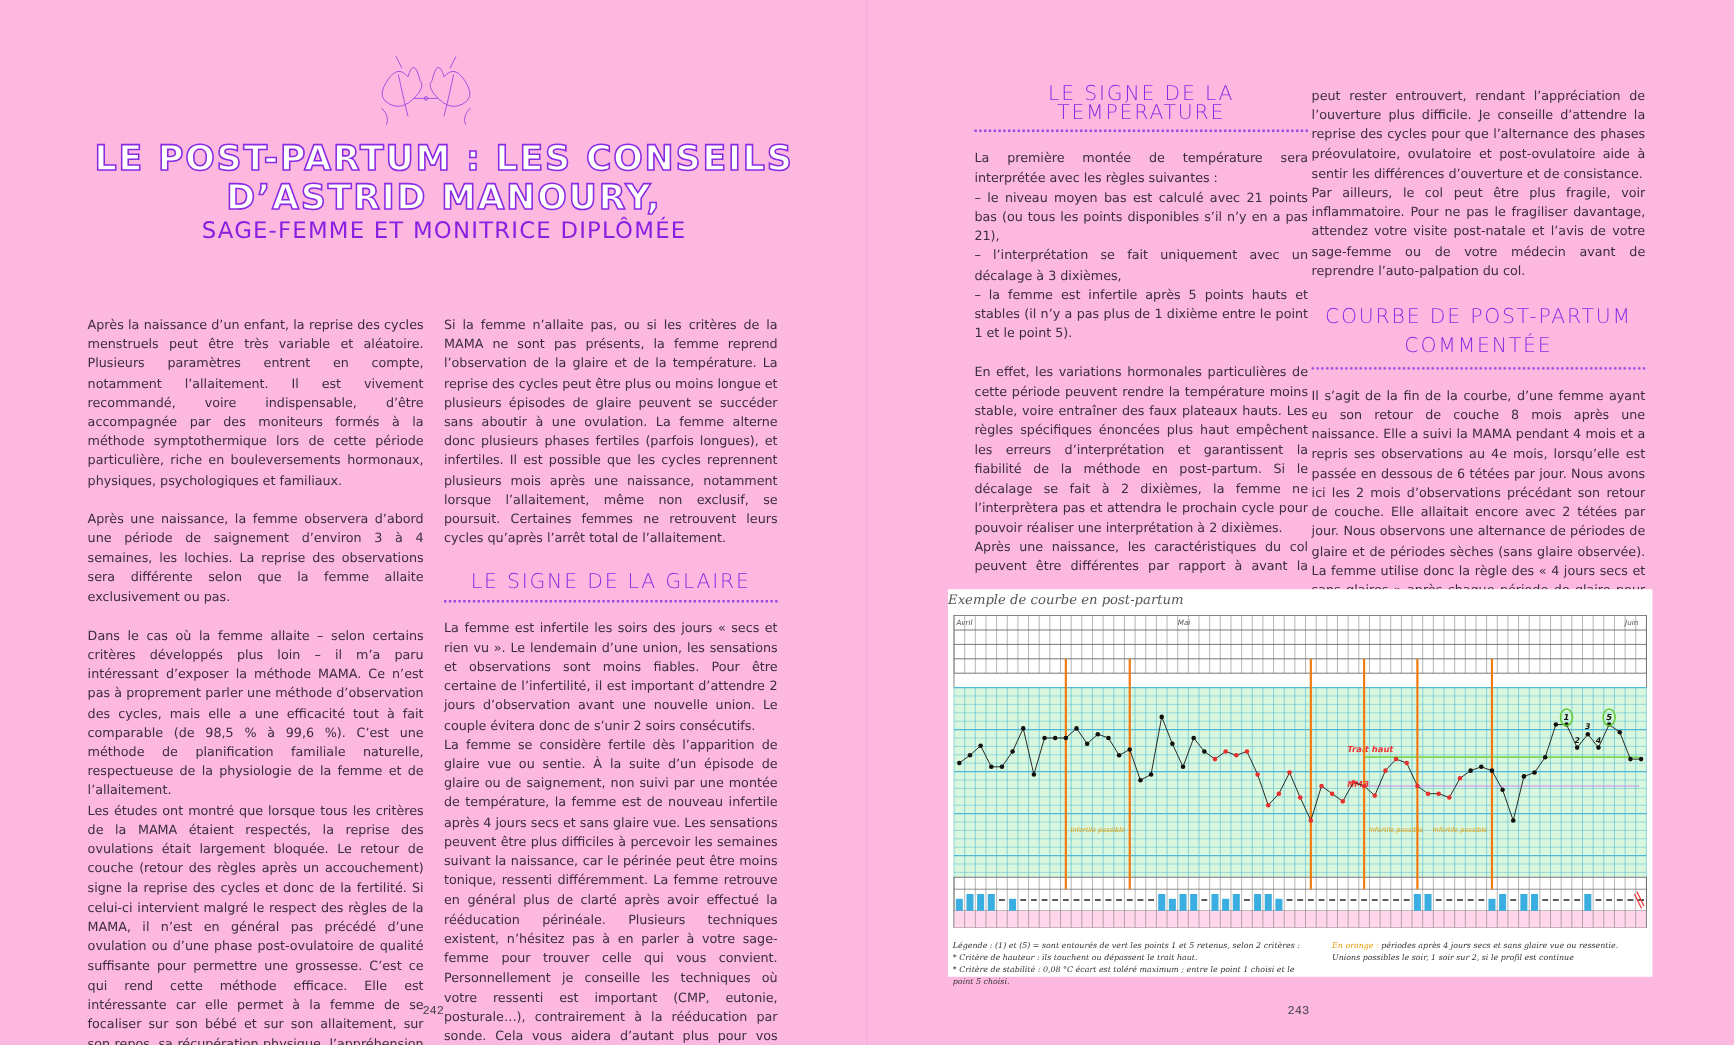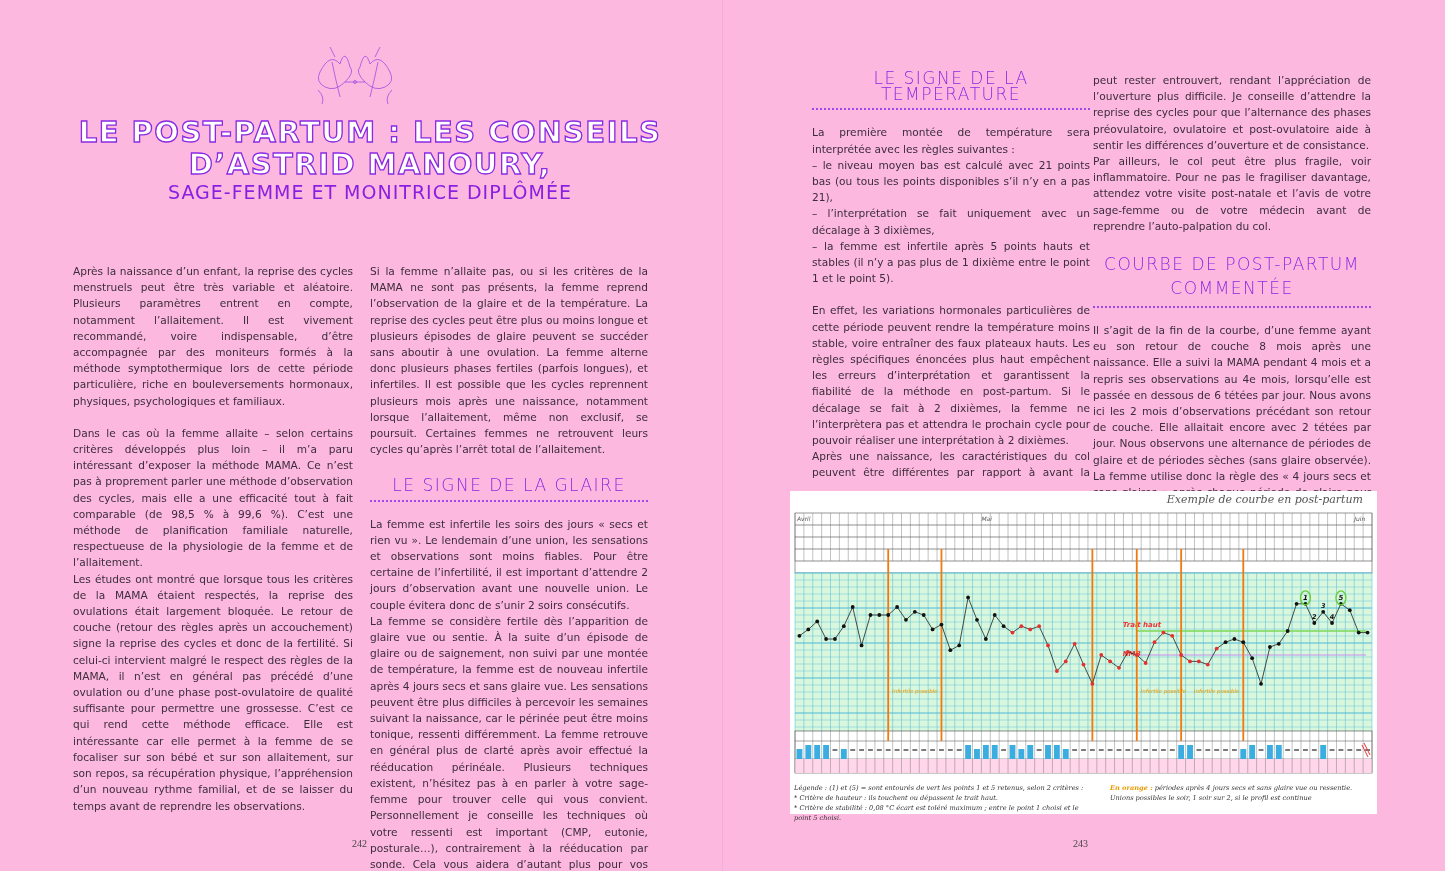--- a/index.html
+++ b/index.html
@@ -13,29 +13,29 @@
     text-shadow: 0 0 0 #8a2be2; }
   .title .sub { font-family:"DejaVu Sans", sans-serif; font-weight:normal; font-size:19px; line-height:25px;
     letter-spacing:1px; color:#8a1fe0; }
   .col { position:absolute; font-family:"DejaVu Sans", sans-serif; font-size:10.6px; line-height:16.2px;
     color:#3b2d3b; text-align:justify; hyphens:auto; }
   .col p { margin:0 0 0 0; }
   .col p.gap { margin-top:16px; }
   .heading { font-family:"DejaVu Sans", sans-serif; font-weight:300; font-size:17px; letter-spacing:1.5px;
     color:#8a2be2; text-align:center; padding-bottom:6px; border-bottom:2px dotted #9b4ae8; margin:20px 0 14px 0; text-transform:uppercase; }
   .heading.two { line-height:24px; }
-  .pagenum { position:absolute; top:838px; font-size:10px; color:#444; font-family:Liberation Serif, serif; }
+  .pagenum { position:absolute; top:838px; font-size:10px; color:#444; font-family:Liberation Mono, monospace; }
   .chart { position:absolute; left:790px; top:491px; width:587px; height:323px; background:#fff; }
   .chart svg { display:block; }
   .legend { position:absolute; left:0; top:288px; width:587px; font-family:"DejaVu Serif", serif; font-style:italic;
     font-size:6.6px; line-height:10px; color:#333; }
   .legend .l { position:absolute; left:4px; top:4px; width:300px; }
   .legend .r { position:absolute; left:320px; top:4px; width:262px; }
-  .legend .orange { color:#e89a00;font-weight:bold; }
-  .chart-title { position:absolute; left:0; top:2px; width:573px; text-align:right; font-family:"DejaVu Serif", serif;
+  .legend .orange { color:#e89a00; }
+  .chart-title { position:absolute; left:0; top:2px; width:573px; text-align:left; font-family:"DejaVu Serif", serif;
     font-style:italic; font-size:11px; color:#555; }
 </style>
 </head>
 <body>
 
 <div class="spine"></div>
 
 <svg class="ornament" viewBox="0 0 90 66">
   <g fill="none" stroke="#a24de0" stroke-width="0.8">
     <path d="M10 30 Q20 10 30 22 Q35 5 40 25 Q45 30 35 40 Q25 50 15 45 Q5 40 10 30Z"></path>
@@ -51,20 +51,21 @@
   </g>
 </svg>
 
 <div class="title">
   <div class="main">LE POST-PARTUM : LES CONSEILS D’ASTRID MANOURY,</div>
   <div class="sub">SAGE-FEMME ET MONITRICE DIPLÔMÉE</div>
 </div>
 
 <div class="col" style="left:73px; top:263px; width:280px;">
   <p>Après la naissance d’un enfant, la reprise des cycles menstruels peut être très variable et aléatoire. Plusieurs paramètres entrent en compte, notamment l’allaitement. Il est vivement recommandé, voire indispensable, d’être accompagnée par des moniteurs formés à la méthode symptothermique lors de cette période particulière, riche en bouleversements hormonaux, physiques, psychologiques et familiaux.</p>
+  <p class="gap">Après une naissance, la femme observera d’abord une période de saignement d’environ 3 à 4 semaines, les lochies. La reprise des observations sera différente selon que la femme allaite exclusivement ou pas.</p>
   <p class="gap">Dans le cas où la femme allaite – selon certains critères développés plus loin – il m’a paru intéressant d’exposer la méthode MAMA. Ce n’est pas à proprement parler une méthode d’observation des cycles, mais elle a une efficacité tout à fait comparable (de 98,5 % à 99,6 %). C’est une méthode de planification familiale naturelle, respectueuse de la physiologie de la femme et de l’allaitement.</p>
   <p>Les études ont montré que lorsque tous les critères de la MAMA étaient respectés, la reprise des ovulations était largement bloquée. Le retour de couche (retour des règles après un accouchement) signe la reprise des cycles et donc de la fertilité. Si celui-ci intervient malgré le respect des règles de la MAMA, il n’est en général pas précédé d’une ovulation ou d’une phase post-ovulatoire de qualité suffisante pour permettre une grossesse. C’est ce qui rend cette méthode efficace. Elle est intéressante car elle permet à la femme de se focaliser sur son bébé et sur son allaitement, sur son repos, sa récupération physique, l’appréhension d’un nouveau rythme familial, et de se laisser du temps avant de reprendre les observations.</p>
 </div>
 
 <div class="col" style="left:370px; top:263px; width:278px;">
   <p>Si la femme n’allaite pas, ou si les critères de la MAMA ne sont pas présents, la femme reprend l’observation de la glaire et de la température. La reprise des cycles peut être plus ou moins longue et plusieurs épisodes de glaire peuvent se succéder sans aboutir à une ovulation. La femme alterne donc plusieurs phases fertiles (parfois longues), et infertiles. Il est possible que les cycles reprennent plusieurs mois après une naissance, notamment lorsque l’allaitement, même non exclusif, se poursuit. Certaines femmes ne retrouvent leurs cycles qu’après l’arrêt total de l’allaitement.</p>
   <div class="heading" style="">LE SIGNE DE LA GLAIRE</div>
   <p>La femme est infertile les soirs des jours « secs et rien vu ». Le lendemain d’une union, les sensations et observations sont moins fiables. Pour être certaine de l’infertilité, il est important d’attendre 2 jours d’observation avant une nouvelle union. Le couple évitera donc de s’unir 2 soirs consécutifs.</p>
   <p>La femme se considère fertile dès l’apparition de glaire vue ou sentie. À la suite d’un épisode de glaire ou de saignement, non suivi par une montée de température, la femme est de nouveau infertile après 4 jours secs et sans glaire vue. Les sensations peuvent être plus difficiles à percevoir les semaines suivant la naissance, car le périnée peut être moins tonique, ressenti différemment. La femme retrouve en général plus de clarté après avoir effectué la rééducation périnéale. Plusieurs techniques existent, n’hésitez pas à en parler à votre sage-femme pour trouver celle qui vous convient. Personnellement je conseille les techniques où votre ressenti est important (CMP, eutonie, posturale…), contrairement à la rééducation par sonde. Cela vous aidera d’autant plus pour vos observations et la connaissance de votre corps.</p>
 </div>

